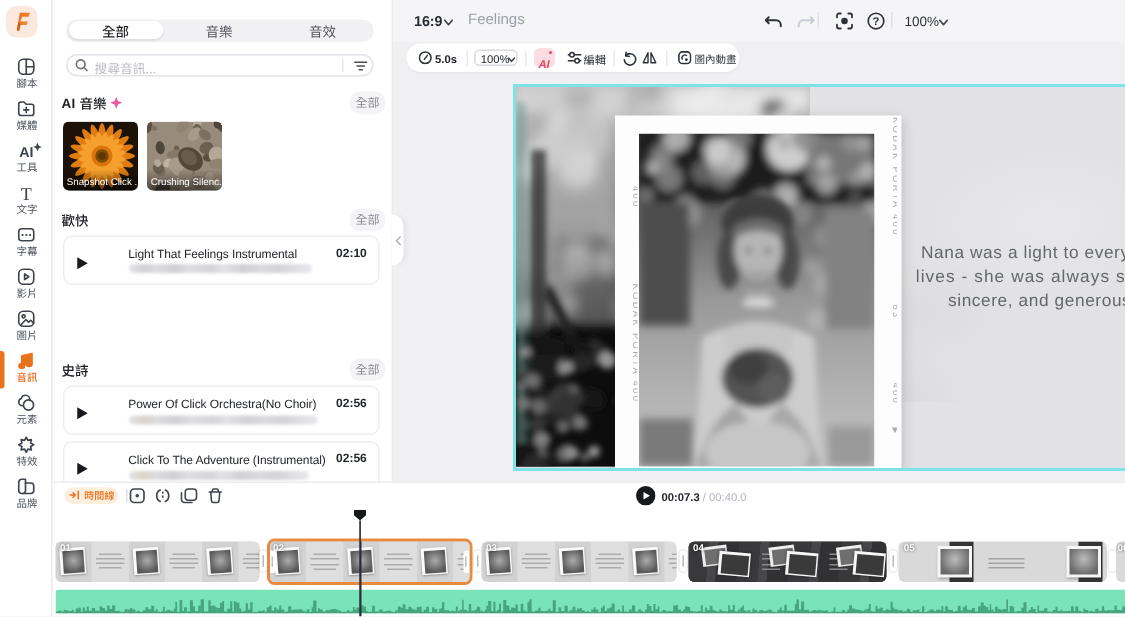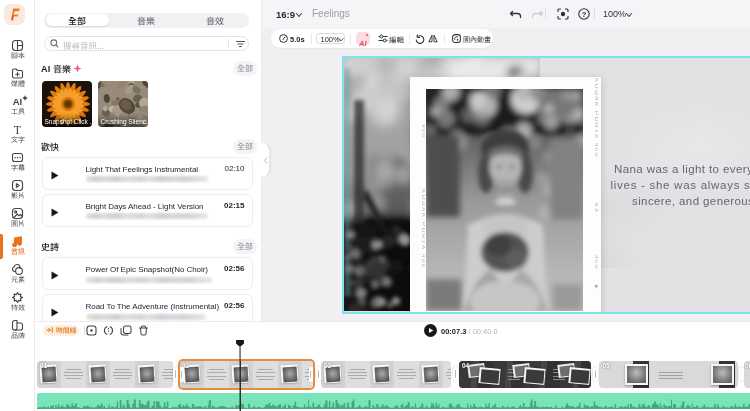--- a/index.html
+++ b/index.html
@@ -532,29 +532,21 @@
           <path transform="translate(1000.0,0)" d="M141 628C168 574 195 502 204 455L272 475C263 521 236 591 206 645ZM627 787V-78H694V718H855C828 639 789 533 751 448C841 358 866 284 866 222C867 187 860 155 840 143C829 136 814 133 799 132C779 132 751 132 722 135C734 114 741 83 742 64C771 62 803 62 828 65C852 68 874 74 890 85C923 108 936 156 936 215C936 284 914 363 824 457C867 550 913 664 948 757L897 790L885 787ZM247 826C262 794 278 755 289 722H80V654H552V722H366C355 756 334 806 314 844ZM433 648C417 591 387 508 360 452H51V383H575V452H433C458 504 485 572 508 631ZM109 291V-73H180V-26H454V-66H529V291ZM180 42V223H454V42Z"></path>
         </g>
       </svg>
     </div>
 
 <div class="abs" style="left:41.5px;top:156.5px;width:211px;height:33px;border:1px solid #ededf1;border-radius:6px;box-sizing:border-box">
  <svg class="abs" style="left:8px;top:13px" width="8" height="9">
         <path d="M0.5 0.5 L7.5 4.5 L0.5 8.5 Z" fill="#17191d"></path>
       </svg>
  <div class="abs" style="left:43px;top:7px;font-size:8px;letter-spacing:-.05px;color:#23262c">Light That Feelings Instrumental</div>
- <div class="abs" style="right:7px;top:6px;font-size:8px;font-weight:normal;color:#23262c">02:10</div>
- <div class="abs" style="left:43px;top:18.5px;width:122px;height:6px;border-radius:3px;filter:blur(1px);background:linear-gradient(90deg,#e4e4e8 0%,#d2d2d6 8%,#dcdce0 15%,#cfcfd4 25%,#dfdfe3 33%,#d5d5d9 45%,#e2e2e6 52%,#d0d0d5 62%,#dadade 72%,#d3d3d8 82%,#e0e0e4 92%,#e8e8ec 100%)"></div>
-</div>
-<div class="abs" style="left:41.5px;top:193.8px;width:211px;height:33px;border:1px solid #ededf1;border-radius:6px;box-sizing:border-box">
- <svg class="abs" style="left:8px;top:13px" width="8" height="9">
-        <path d="M0.5 0.5 L7.5 4.5 L0.5 8.5 Z" fill="#17191d"></path>
-      </svg>
- <div class="abs" style="left:43px;top:7px;font-size:8px;letter-spacing:-.05px;color:#23262c">Bright Days Ahead - Light Version</div>
- <div class="abs" style="right:7px;top:6px;font-size:8px;font-weight:bold;color:#23262c">02:15</div>
+ <div class="abs" style="right:7px;top:6px;font-size:8px;font-weight:bold;color:#23262c">02:10</div>
  <div class="abs" style="left:43px;top:18.5px;width:122px;height:6px;border-radius:3px;filter:blur(1px);background:linear-gradient(90deg,#e4e4e8 0%,#d2d2d6 8%,#dcdce0 15%,#cfcfd4 25%,#dfdfe3 33%,#d5d5d9 45%,#e2e2e6 52%,#d0d0d5 62%,#dadade 72%,#d3d3d8 82%,#e0e0e4 92%,#e8e8ec 100%)"></div>
 </div>
 
 <div class="abs" style="left:41px;top:240px">
       <svg width="18.0" height="13.0" viewBox="0 0 2000 1448" style="overflow:visible;display:block">
         <g fill="#1e1f24" transform="translate(0,1160) scale(1,-1)">
           <path transform="translate(0.0,0)" d="M210 601H452V434H210ZM550 601H792V434H550ZM247 320 161 288C200 206 248 143 307 93C246 55 159 23 37 -1C58 -23 83 -64 94 -85C227 -55 322 -14 390 36C525 -40 701 -67 927 -79C934 -46 953 -4 972 19C753 25 588 43 462 104C520 175 542 256 548 343H889V692H550V840H452V692H117V343H450C445 274 428 210 380 155C327 196 283 250 247 320Z"></path>
           <path transform="translate(1000.0,0)" d="M466 190C507 144 557 79 580 38L655 82C630 121 578 184 537 228ZM79 541V467H379V541ZM79 407V334H379V407ZM639 845V733H414V646H639V534H446V449H932V534H734V646H966V733H734V845ZM754 427V342H416V256H754V20C754 8 750 5 736 4C722 4 676 4 630 6C642 -19 656 -56 660 -81C727 -81 773 -80 805 -67C838 -52 847 -28 847 19V256H960V342H847V427ZM148 812C174 770 205 713 220 676H37V600H413V676H222L297 717C281 754 249 807 220 849ZM78 272V-71H159V-26H385V272ZM159 195H302V52H159Z"></path>
         </g>
       </svg>
@@ -565,29 +557,29 @@
           <path transform="translate(0.0,0)" d="M76 16V-52H929V16H536V184H822V250H536V404H782V471H220V404H458V250H176V184H458V16ZM233 813V742H411C311 632 163 519 37 459C55 444 74 418 85 399C226 474 396 614 499 742C603 608 762 478 914 406C926 426 950 456 966 472C806 538 633 674 540 813Z"></path>
           <path transform="translate(1000.0,0)" d="M141 628C168 574 195 502 204 455L272 475C263 521 236 591 206 645ZM627 787V-78H694V718H855C828 639 789 533 751 448C841 358 866 284 866 222C867 187 860 155 840 143C829 136 814 133 799 132C779 132 751 132 722 135C734 114 741 83 742 64C771 62 803 62 828 65C852 68 874 74 890 85C923 108 936 156 936 215C936 284 914 363 824 457C867 550 913 664 948 757L897 790L885 787ZM247 826C262 794 278 755 289 722H80V654H552V722H366C355 756 334 806 314 844ZM433 648C417 591 387 508 360 452H51V383H575V452H433C458 504 485 572 508 631ZM109 291V-73H180V-26H454V-66H529V291ZM180 42V223H454V42Z"></path>
         </g>
       </svg>
     </div>
 
 <div class="abs" style="left:41.5px;top:257px;width:211px;height:33px;border:1px solid #ededf1;border-radius:6px;box-sizing:border-box">
  <svg class="abs" style="left:8px;top:13px" width="8" height="9">
         <path d="M0.5 0.5 L7.5 4.5 L0.5 8.5 Z" fill="#17191d"></path>
       </svg>
- <div class="abs" style="left:43px;top:7px;font-size:8px;letter-spacing:-.05px;color:#23262c">Power Of Epic Snapshot(No Choir)</div>
+ <div class="abs" style="left:43px;top:7px;font-size:8px;letter-spacing:-.05px;color:#23262c">Power Of Click Orchestra(No Choir)</div>
  <div class="abs" style="right:7px;top:6px;font-size:8px;font-weight:bold;color:#23262c">02:56</div>
  <div class="abs" style="left:43px;top:18.5px;width:126px;height:6px;border-radius:3px;filter:blur(1px);background:linear-gradient(90deg,#e4e4e8 0%,#d8d2c8 8%,#dcdce0 15%,#cfcfd4 25%,#dfdfe3 33%,#d5d5d9 45%,#e2e2e6 52%,#d0d0d5 62%,#dadade 72%,#d3d3d8 82%,#e0e0e4 92%,#e8e8ec 100%)"></div>
 </div>
 <div class="abs" style="left:41.5px;top:294px;width:211px;height:33px;border:1px solid #ededf1;border-radius:6px;box-sizing:border-box">
  <svg class="abs" style="left:8px;top:13px" width="8" height="9">
         <path d="M0.5 0.5 L7.5 4.5 L0.5 8.5 Z" fill="#17191d"></path>
       </svg>
- <div class="abs" style="left:43px;top:7px;font-size:8px;letter-spacing:-.05px;color:#23262c">Road To The Adventure (Instrumental)</div>
+ <div class="abs" style="left:43px;top:7px;font-size:8px;letter-spacing:-.05px;color:#23262c">Click To The Adventure (Instrumental)</div>
  <div class="abs" style="right:7px;top:6px;font-size:8px;font-weight:bold;color:#23262c">02:56</div>
  <div class="abs" style="left:43px;top:18.5px;width:120px;height:6px;border-radius:3px;filter:blur(1px);background:linear-gradient(90deg,#e4e4e8 0%,#ded4c4 8%,#dcdce0 15%,#cfcfd4 25%,#dfdfe3 33%,#d5d5d9 45%,#e2e2e6 52%,#d0d0d5 62%,#dadade 72%,#d3d3d8 82%,#e0e0e4 92%,#e8e8ec 100%)"></div>
 </div>
 
 <div class="abs" style="left:35px;top:321px;width:715px;height:90px;background:#fff;border-top:1px solid #ececf0;box-sizing:border-box"></div>
 
 <div class="abs" style="left:42.5px;top:325px;height:10.5px;background:#fdeedd;border-radius:6px;display:flex;align-items:center;padding:0 3px">
  <svg width="8" height="8" style="margin-right:2px">
         <path d="M0.8 4 H4.2 M4.2 4 L2.7 2.5 M4.2 4 L2.7 5.5 M6.2 1.5 V6.5" stroke="#e8731c" stroke-width="1" fill="none" stroke-linecap="round"></path>
       </svg>

